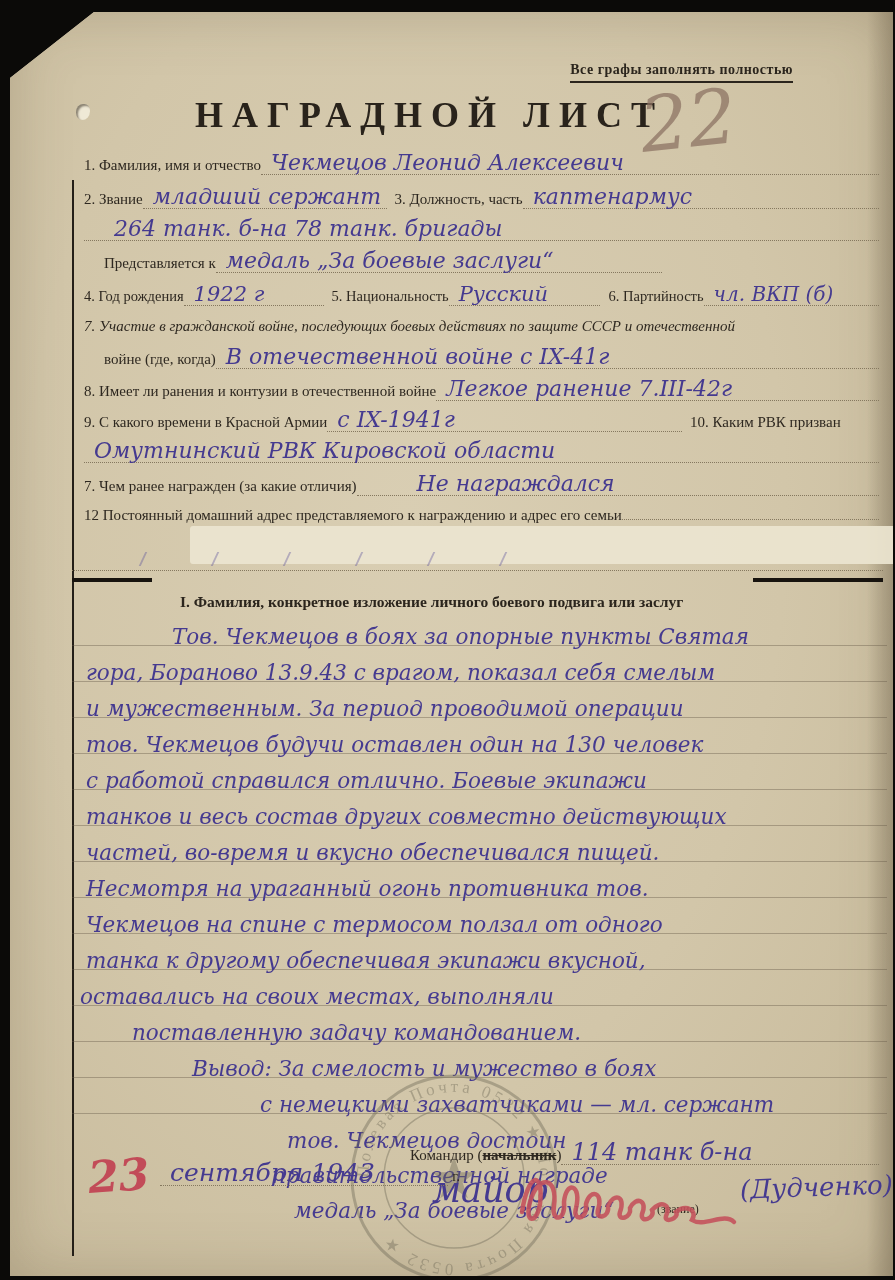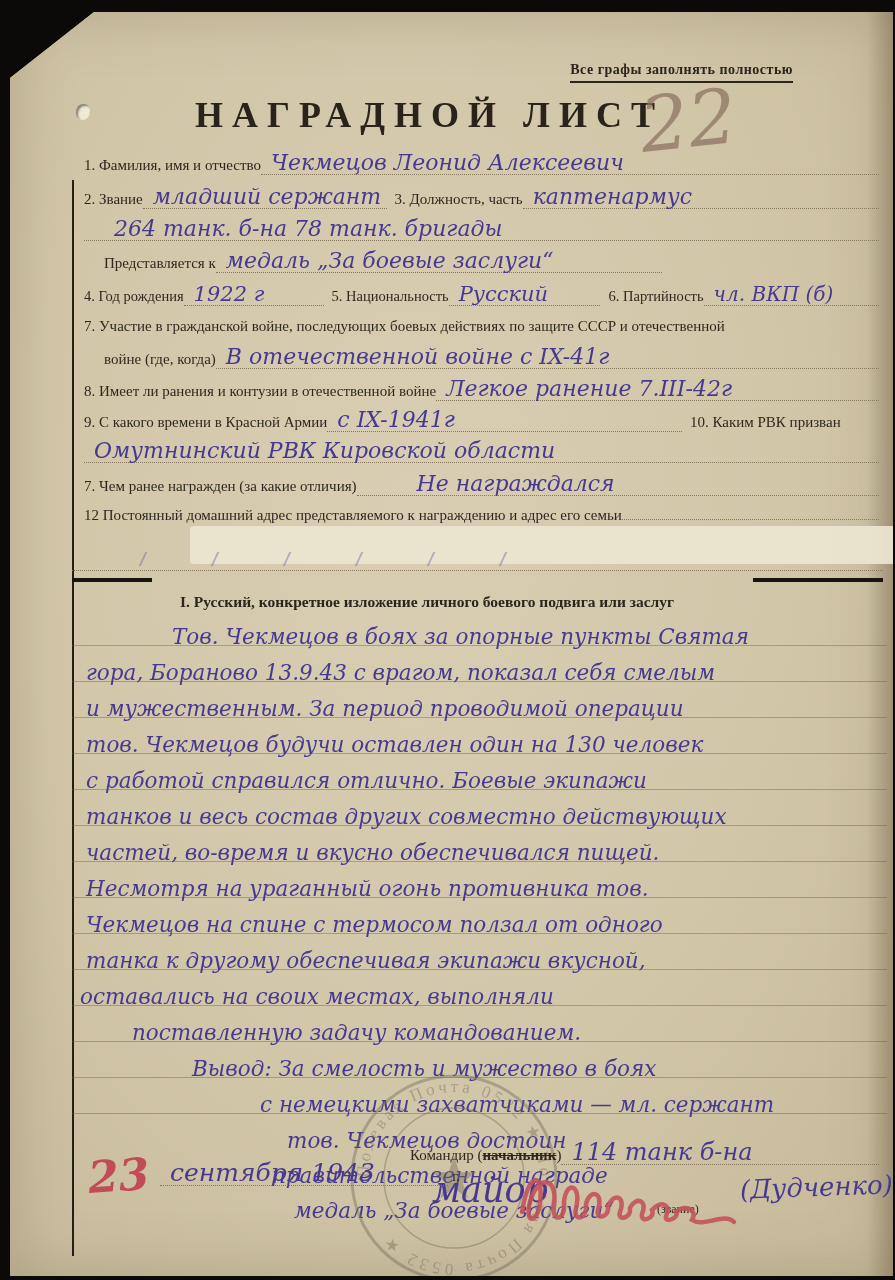--- a/index.html
+++ b/index.html
@@ -23,21 +23,21 @@
   .fill .hw{font-size:22px;line-height:1;}
   .gap{width:8px;}
 
   .hint{position:absolute;top:50px;right:100px;font-weight:bold;font-size:14px;color:#2b251d;
         border-bottom:2px solid #2b251d;padding-bottom:3px;letter-spacing:.5px;}
   .title{position:absolute;top:82px;left:0;right:44px;text-align:center;font-weight:bold;
          font-size:36px;letter-spacing:9px;color:#29231b;}
   .pencil-number{position:absolute;top:64px;left:630px;font-family:"DejaVu Serif",serif;
          font-style:italic;font-size:76px;color:#8d7464;opacity:.75;transform:rotate(-6deg);}
 
-  .fullline{position:absolute;left:12px;right:8px;color:#2e2820;font-size:15px;}
+  .fullline{position:absolute;left:12px;right:8px;color:#2e2820;font-size:15px;font-style:italic;}
 
   .redact{position:absolute;left:118px;top:514px;width:742px;height:38px;
           background:rgba(236,229,208,.92);border-radius:3px;filter:blur(.4px);}
   .faint-marks{position:absolute;left:70px;top:540px;width:620px;height:20px;opacity:.55;}
   .faint-marks i{display:inline-block;height:14px;border-left:2px solid #5d539b;
           margin-right:70px;transform:skewX(-25deg);opacity:.7;}
   .dotline{position:absolute;left:0;right:4px;top:558px;border-bottom:1.4px dotted #85785f;}
   .blackseg{position:absolute;top:566px;height:4px;background:#17130e;}
   .seg-left{left:0;width:80px;}
   .seg-right{right:4px;width:130px;}
@@ -153,21 +153,21 @@
         <span class="printed">12 Постоянный домашний адрес представляемого к награждению и адрес его семьи</span>
         <span class="fill"></span>
       </div>
 
       <div class="redact"></div>
       <div class="faint-marks"><i></i><i></i><i></i><i></i><i></i><i></i></div>
       <div class="dotline"></div>
       <div class="blackseg seg-left"></div>
       <div class="blackseg seg-right"></div>
 
-      <div class="sect-head">I. Русский, конкретное изложение личного боевого подвига или заслуг</div>
+      <div class="sect-head">I. Фамилия, конкретное изложение личного боевого подвига или заслуг</div>
 
       <div class="citation">
         <div class="cit-line">
             <span class="hw" style="left:100px">Тов. Чекмецов в боях за опорные пункты Святая</span>
           </div>
         <div class="cit-line">
             <span class="hw" style="left:14px">гора, Бораново 13.9.43 с врагом, показал себя смелым</span>
           </div>
         <div class="cit-line">
             <span class="hw" style="left:14px">и мужественным. За период проводимой операции</span>

